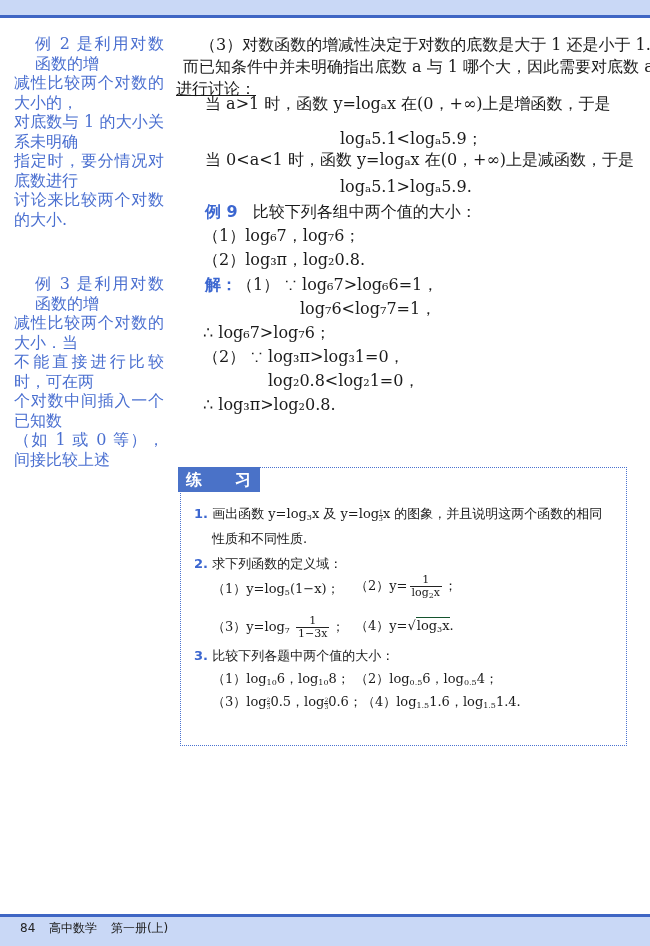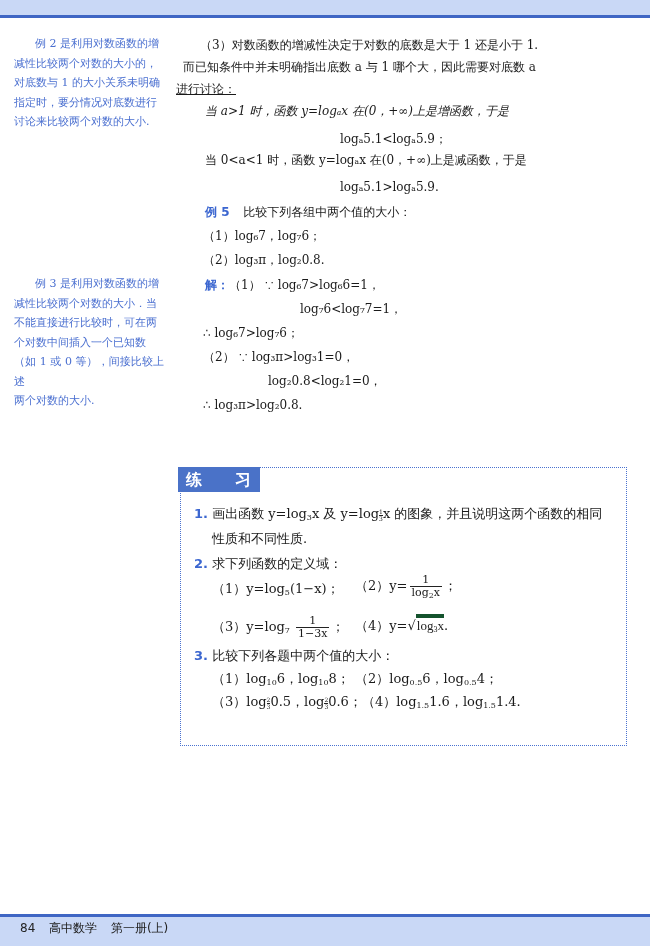--- a/index.html
+++ b/index.html
@@ -4,32 +4,32 @@
 <style>
   html,body{margin:0;padding:0;}
   body{width:650px;height:946px;position:relative;background:#fff;overflow:hidden;
        font-family:"DejaVu Serif","Liberation Serif",serif;color:#1a1a1a;}
   .top-band{position:absolute;left:0;top:0;width:650px;height:15px;background:#c9d8f6;}
   .top-line{position:absolute;left:0;top:15px;width:650px;height:3px;background:#3f66c4;}
   .foot-line{position:absolute;left:0;top:914px;width:650px;height:3px;background:#3f66c4;}
   .foot-band{position:absolute;left:0;top:917px;width:650px;height:29px;background:#c9d8f6;}
   .foot-text{position:absolute;left:20px;top:920px;font-family:"DejaVu Sans","Liberation Sans",sans-serif;font-size:12px;color:#222;}
   .foot-text span{margin-right:10px;}
-  .side{position:absolute;font-size:11px;line-height:19.5px;color:#4a6fd0;width:150px;text-align:justify;}
+  .side{position:absolute;font-size:16px;line-height:19.5px;color:#4a6fd0;width:150px;text-align:justify;}
   .side .ind{padding-left:21px;}
-  .main{position:absolute;font-size:12px;line-height:22px;white-space:nowrap;}
+  .main{position:absolute;font-size:16px;line-height:22px;white-space:nowrap;}
   .blue{color:#3b66d0;font-weight:bold;font-family:"DejaVu Sans","Liberation Sans",sans-serif;}
   sub{font-size:8px;vertical-align:-2px;line-height:0;}
   .frac{display:inline-block;vertical-align:middle;text-align:center;font-size:11px;line-height:12px;margin:0 2px;}
   .frac .n{display:block;border-bottom:1px solid #222;padding:0 2px;}
   .frac .d{display:block;padding:0 2px;}
   .sfrac{display:inline-block;vertical-align:-3px;font-size:6px;line-height:6px;text-align:center;}
   .sfrac span{display:block;}
   .sfrac .n{border-bottom:0.5px solid #222;}
-  .sqrt{border-top:4px solid #14532d;padding-left:1px;font-family:Liberation Serif, serif;}
+  .sqrt{border-top:1px solid #14532d;padding-left:1px;}
   .box{position:absolute;left:180px;top:467px;width:445px;height:277px;border:1.5px dotted #4a72d0;}
   .box-title{position:absolute;left:178px;top:467px;width:82px;height:25px;background:#4a72c8;color:#fff;
              font-family:"DejaVu Sans","Liberation Sans",sans-serif;font-size:16px;font-weight:bold;line-height:25px;}
   .box-title .c1{position:absolute;left:8px;}
   .box-title .c2{position:absolute;left:57px;}
   .ex{position:absolute;font-size:13px;line-height:22px;white-space:nowrap;}
 </style>
 </head>
 <body>
 
@@ -42,33 +42,32 @@
   <div>对底数与 1 的大小关系未明确</div>
   <div>指定时，要分情况对底数进行</div>
   <div>讨论来比较两个对数的大小.</div>
 </div>
 <div class="side" style="left:14px;top:274px;">
   <div class="ind">例 3 是利用对数函数的增</div>
   <div>减性比较两个对数的大小．当</div>
   <div>不能直接进行比较时，可在两</div>
   <div>个对数中间插入一个已知数</div>
   <div>（如 1 或 0 等），间接比较上述</div>
-  <div>两个对数的大小.</div>
 </div>
 
 <div class="main" style="left:200px;top:34px;">（3）对数函数的增减性决定于对数的底数是大于 1 还是小于 1.</div>
 <div class="main" style="left:183px;top:56px;">而已知条件中并未明确指出底数 a 与 1 哪个大，因此需要对底数 a</div>
 <div class="main" style="left:176px;top:78px;text-decoration:underline;">进行讨论：</div>
-<div class="main" style="left:205px;top:100px;font-style:italic;">当 a&gt;1 时，函数 y=logₐx 在(0，+∞)上是增函数，于是</div>
+<div class="main" style="left:205px;top:93px;">当 a&gt;1 时，函数 y=logₐx 在(0，+∞)上是增函数，于是</div>
 <div class="main" style="left:340px;top:128px;">logₐ5.1&lt;logₐ5.9；</div>
 <div class="main" style="left:205px;top:149px;">当 0&lt;a&lt;1 时，函数 y=logₐx 在(0，+∞)上是减函数，于是</div>
 <div class="main" style="left:340px;top:176px;">logₐ5.1&gt;logₐ5.9.</div>
 
 <div class="main" style="left:205px;top:201px;">
-  <span class="blue">例 5</span>
+  <span class="blue">例 9</span>
   <span style="margin-left:10px;">比较下列各组中两个值的大小：</span>
 </div>
 <div class="main" style="left:203px;top:225px;">（1）log₆7，log₇6；</div>
 <div class="main" style="left:203px;top:249px;">（2）log₃π，log₂0.8.</div>
 <div class="main" style="left:205px;top:274px;">
   <span class="blue">解：</span><span>（1） ∵  log₆7&gt;log₆6=1，</span>
 </div>
 <div class="main" style="left:300px;top:298px;">log₇6&lt;log₇7=1，</div>
 <div class="main" style="left:203px;top:322px;">∴  log₆7&gt;log₇6；</div>
 <div class="main" style="left:203px;top:346px;">（2） ∵  log₃π&gt;log₃1=0，</div>

